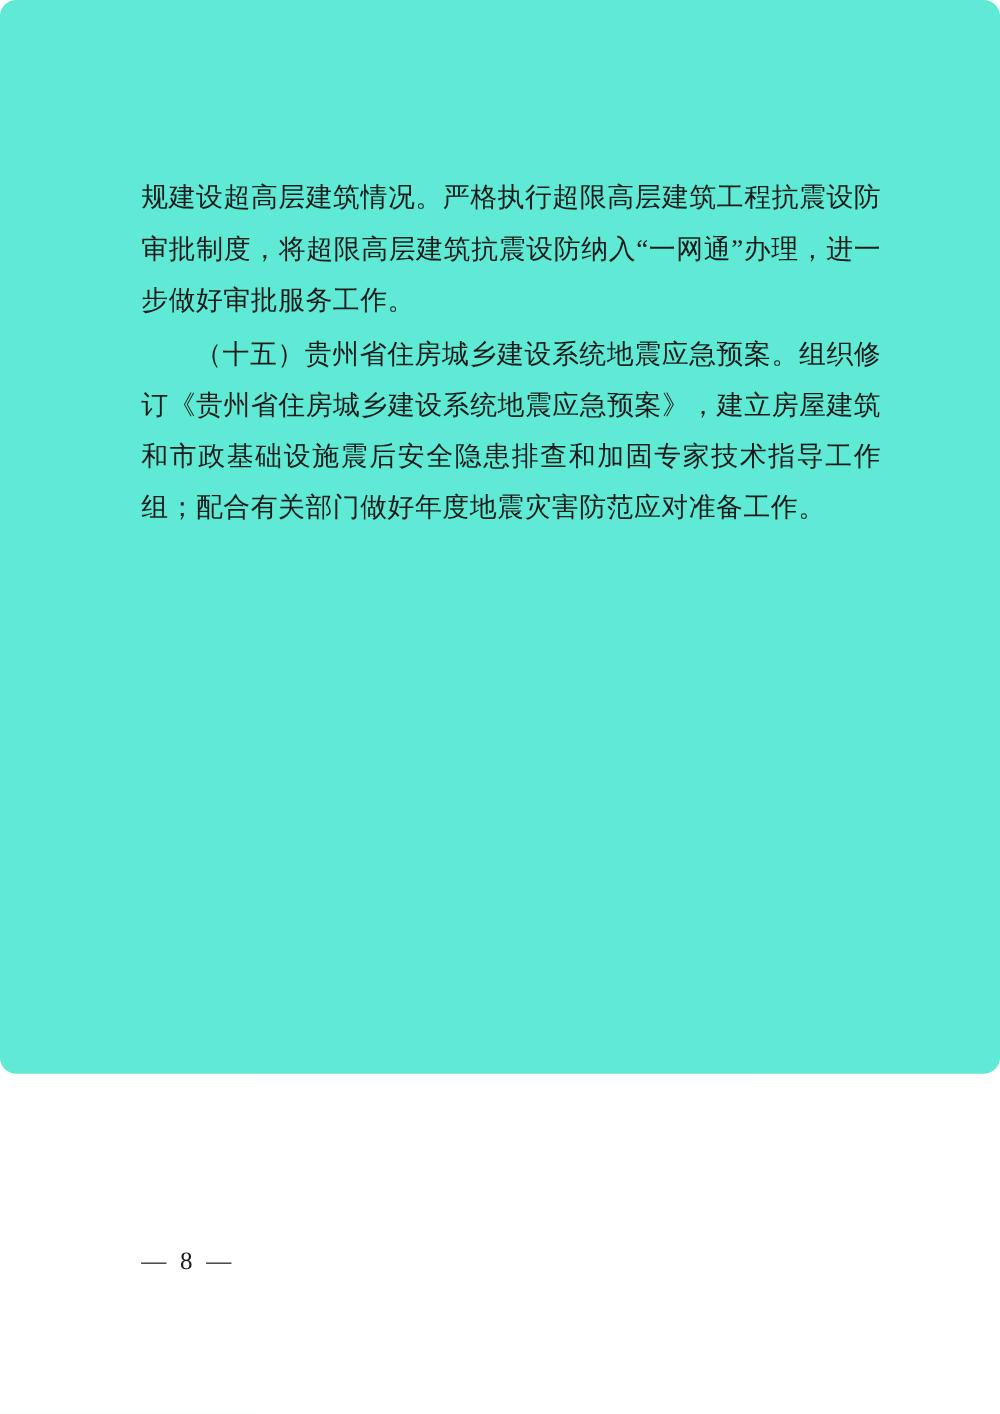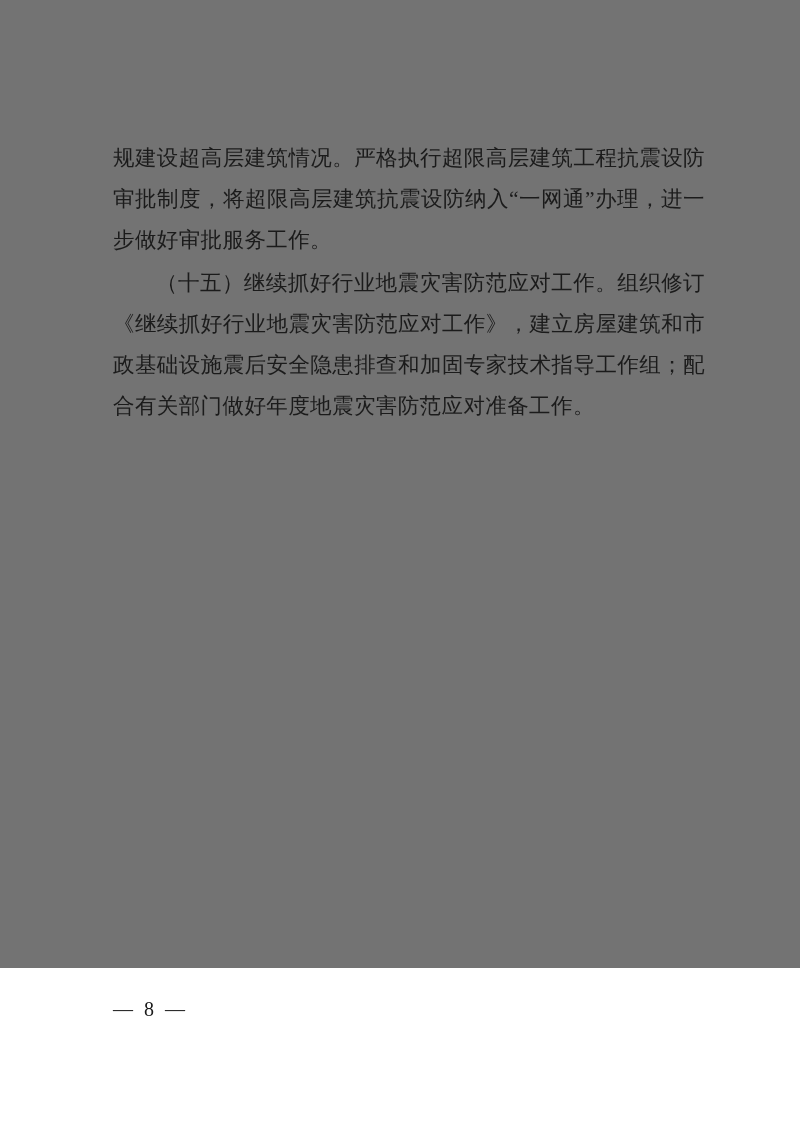--- a/index.html
+++ b/index.html
@@ -13,22 +13,23 @@
     position: relative;
     font-family: "Liberation Serif", "DejaVu Serif", serif;
     color: #1a1a1a;
     overflow: hidden;
   }
   .page {
     position: absolute;
     top: 0;
     left: 0;
     width: 800px;
-    height: 968px;
-    background: #737373;
+    height: 859px;
+    background: #5eead4;
+    border-radius: 13px;
   }
   .content {
     position: absolute;
     left: 113px;
     top: 138px;
     width: 592px;
   }
   .para {
     font-size: 21.5px;
     line-height: 41px;
@@ -59,20 +60,20 @@
     font-family: "Liberation Serif", "DejaVu Serif", serif;
   }
 </style>
 </head>
 <body>
 
 <div class="page">
 
   <div class="content">
     <p class="para">规建设超高层建筑情况。严格执行超限高层建筑工程抗震设防审批制度，将超限高层建筑抗震设防纳入“一网通”办理，进一步做好审批服务工作。</p>
-    <p class="para indent">（十五）继续抓好行业地震灾害防范应对工作。组织修订《继续抓好行业地震灾害防范应对工作》，建立房屋建筑和市政基础设施震后安全隐患排查和加固专家技术指导工作组；配合有关部门做好年度地震灾害防范应对准备工作。</p>
+    <p class="para indent">（十五）贵州省住房城乡建设系统地震应急预案。组织修订《贵州省住房城乡建设系统地震应急预案》，建立房屋建筑和市政基础设施震后安全隐患排查和加固专家技术指导工作组；配合有关部门做好年度地震灾害防范应对准备工作。</p>
   </div>
 
   <div class="footer">
     <span class="page-number">— 8 —</span>
   </div>
 
 </div>
 
 </body></html>

